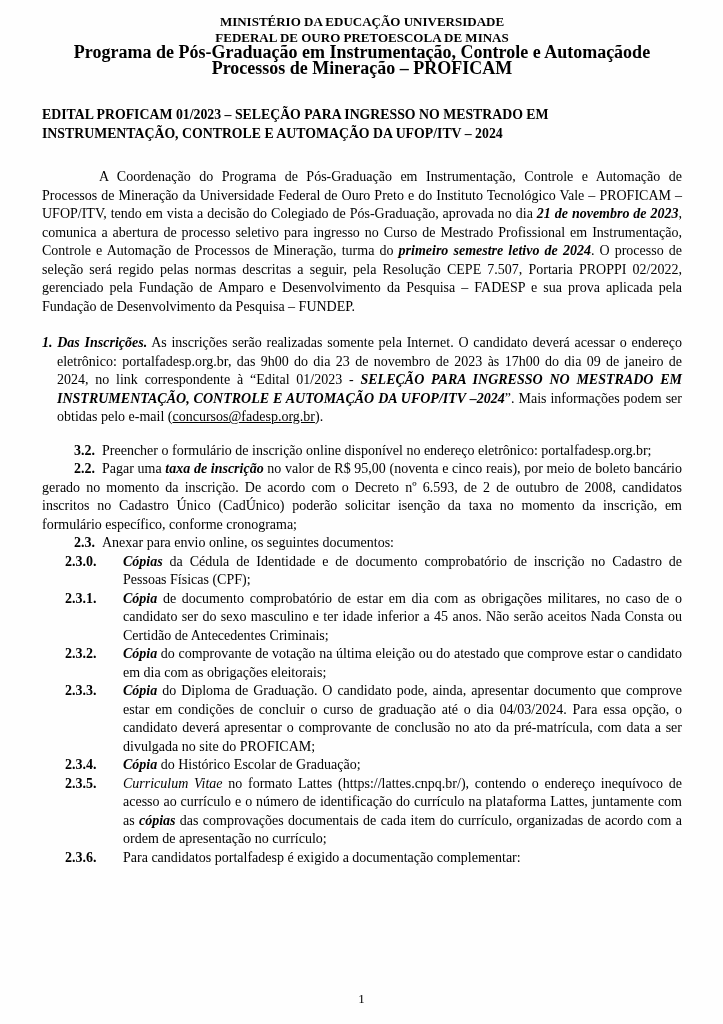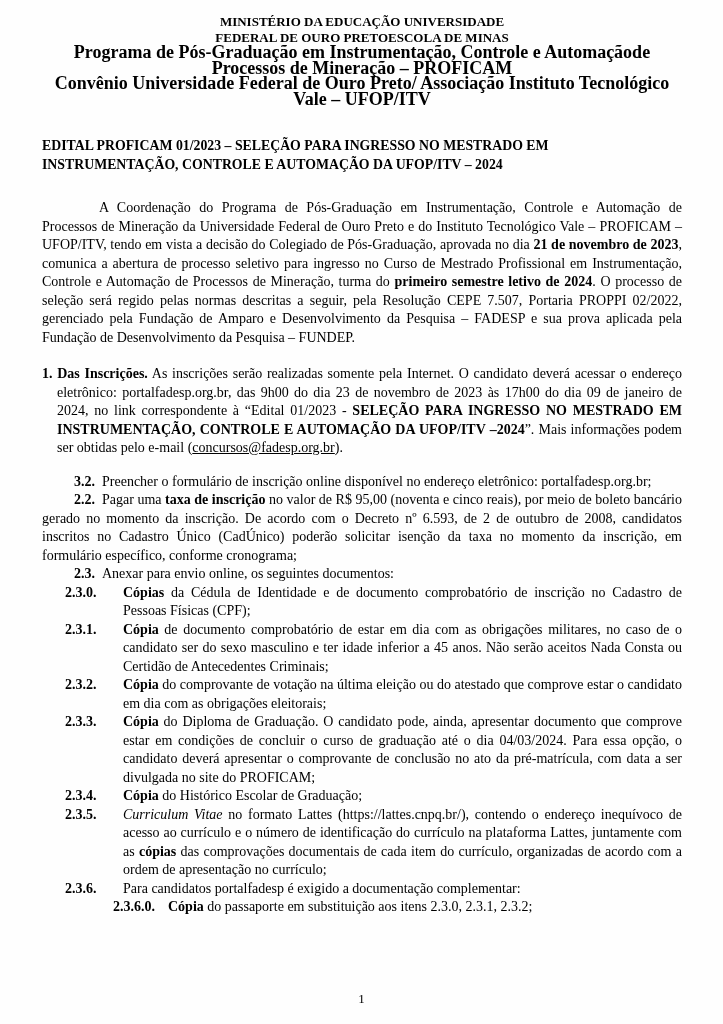--- a/index.html
+++ b/index.html
@@ -23,36 +23,35 @@
   .intro { margin-top:25px; text-indent:57px; }
   .sec1 { margin-top:18px; padding-left:15px; text-indent:-15px; }
   .sec2 { margin-top:18px; }
   .item { text-indent:16px; }
   .item-first { margin-top:15px; }
   .inum { display:inline-block; width:44px; font-weight:bold; }
   .sub { position:relative; padding-left:81px; text-align:justify; }
   .snum { position:absolute; left:23px;font-weight:bold; }
   .sub2 { padding-left:126px; }
   .sub2 .snum { left:71px; font-weight:bold; }
-  .b { font-weight:bold; }
+  .b { font-weight:bold;font-style:italic; }
   .i { font-style:italic; }
   .u { text-decoration:underline; }
   .pagenum { position:absolute; bottom:16px; left:0; right:0; text-align:center; font-size:13px; }
 </style>
 </head>
 <body>
 
 <div class="page">
 
   <div class="letterhead">
     <div class="lh-lg">MINISTÉRIO DA EDUCAÇÃO UNIVERSIDADE</div>
     <div class="lh-lg">FEDERAL DE OURO PRETOESCOLA DE MINAS</div>
     <div class="lh-sm">Programa de Pós-Graduação em Instrumentação, Controle e Automaçãode</div>
     <div class="lh-sm">Processos de Mineração – PROFICAM</div>
-    <div class="lh-sm">Convênio Universidade Federal de Ouro Preto/ Associação Instituto Tecnológico Vale – UFOP/ITV</div>
   </div>
 
   <div class="doc-title">
     <div>EDITAL PROFICAM 01/2023 – SELEÇÃO PARA INGRESSO NO MESTRADO EM</div>
     <div>INSTRUMENTAÇÃO, CONTROLE E AUTOMAÇÃO DA UFOP/ITV – 2024</div>
   </div>
 
   <p class="intro"><span>A Coordenação do Programa de Pós-Graduação em Instrumentação, Controle e Automação de Processos de Mineração da Universidade Federal de Ouro Preto e do Instituto Tecnológico Vale – PROFICAM – UFOP/ITV, tendo em vista a decisão do Colegiado de Pós-Graduação, aprovada no dia </span><span class="b">21 de novembro de 2023</span><span>, comunica a abertura de processo seletivo para ingresso no Curso de Mestrado Profissional em Instrumentação, Controle e Automação de Processos de Mineração, turma do </span><span class="b">primeiro semestre letivo de 2024</span><span>. O processo de seleção será regido pelas normas descritas a seguir, pela Resolução CEPE 7.507, Portaria PROPPI 02/2022, gerenciado pela Fundação de Amparo e Desenvolvimento da Pesquisa – FADESP e sua prova aplicada pela Fundação de Desenvolvimento da Pesquisa – FUNDEP.</span></p>
 
   <p class="sec1"><span class="b">1. Das Inscrições.</span><span> As inscrições serão realizadas somente pela Internet. O candidato deverá acessar o endereço eletrônico: portalfadesp.org.br, das 9h00 do dia 23 de novembro de 2023 às 17h00 do dia 09 de janeiro de 2024, no link correspondente à “Edital 01/2023 - </span><span class="b">SELEÇÃO PARA INGRESSO NO MESTRADO EM INSTRUMENTAÇÃO, CONTROLE E AUTOMAÇÃO DA UFOP/ITV –2024</span><span>”. Mais informações podem ser obtidas pelo e-mail (</span><span class="u">concursos@fadesp.org.br</span><span>).</span></p>
@@ -71,17 +70,16 @@
   <div class="sub"><span class="snum">2.3.2.</span><span><span class="b">Cópia</span><span> do comprovante de votação na última eleição ou do atestado que comprove estar o candidato em dia com as obrigações eleitorais;</span></span></div>
 
   <div class="sub"><span class="snum">2.3.3.</span><span><span class="b">Cópia</span><span> do Diploma de Graduação. O candidato pode, ainda, apresentar documento que comprove estar em condições de concluir o curso de graduação até o dia 04/03/2024. Para essa opção, o candidato deverá apresentar o comprovante de conclusão no ato da pré-matrícula, com data a ser divulgada no site do PROFICAM;</span></span></div>
 
   <div class="sub"><span class="snum">2.3.4.</span><span><span class="b">Cópia</span><span> do Histórico Escolar de Graduação;</span></span></div>
 
   <div class="sub"><span class="snum">2.3.5.</span><span><span class="i">Curriculum Vitae</span><span> no formato Lattes (https://lattes.cnpq.br/), contendo o endereço inequívoco de acesso ao currículo e o número de identificação do currículo na plataforma Lattes, juntamente com as </span><span class="b">cópias</span><span> das comprovações documentais de cada item do currículo, organizadas de acordo com a ordem de apresentação no currículo;</span></span></div>
 
   <div class="sub"><span class="snum">2.3.6.</span><span><span>Para candidatos portalfadesp é exigido a documentação complementar:</span></span></div>
 
-  <div class="sub sub2"><span class="snum">2.3.6.0.</span><span><span class="b">Cópia</span><span> do passaporte em substituição aos itens 2.3.0, 2.3.1, 2.3.2;</span></span></div>
 
   <div class="pagenum">1</div>
 
 </div>
 
 </body></html>

